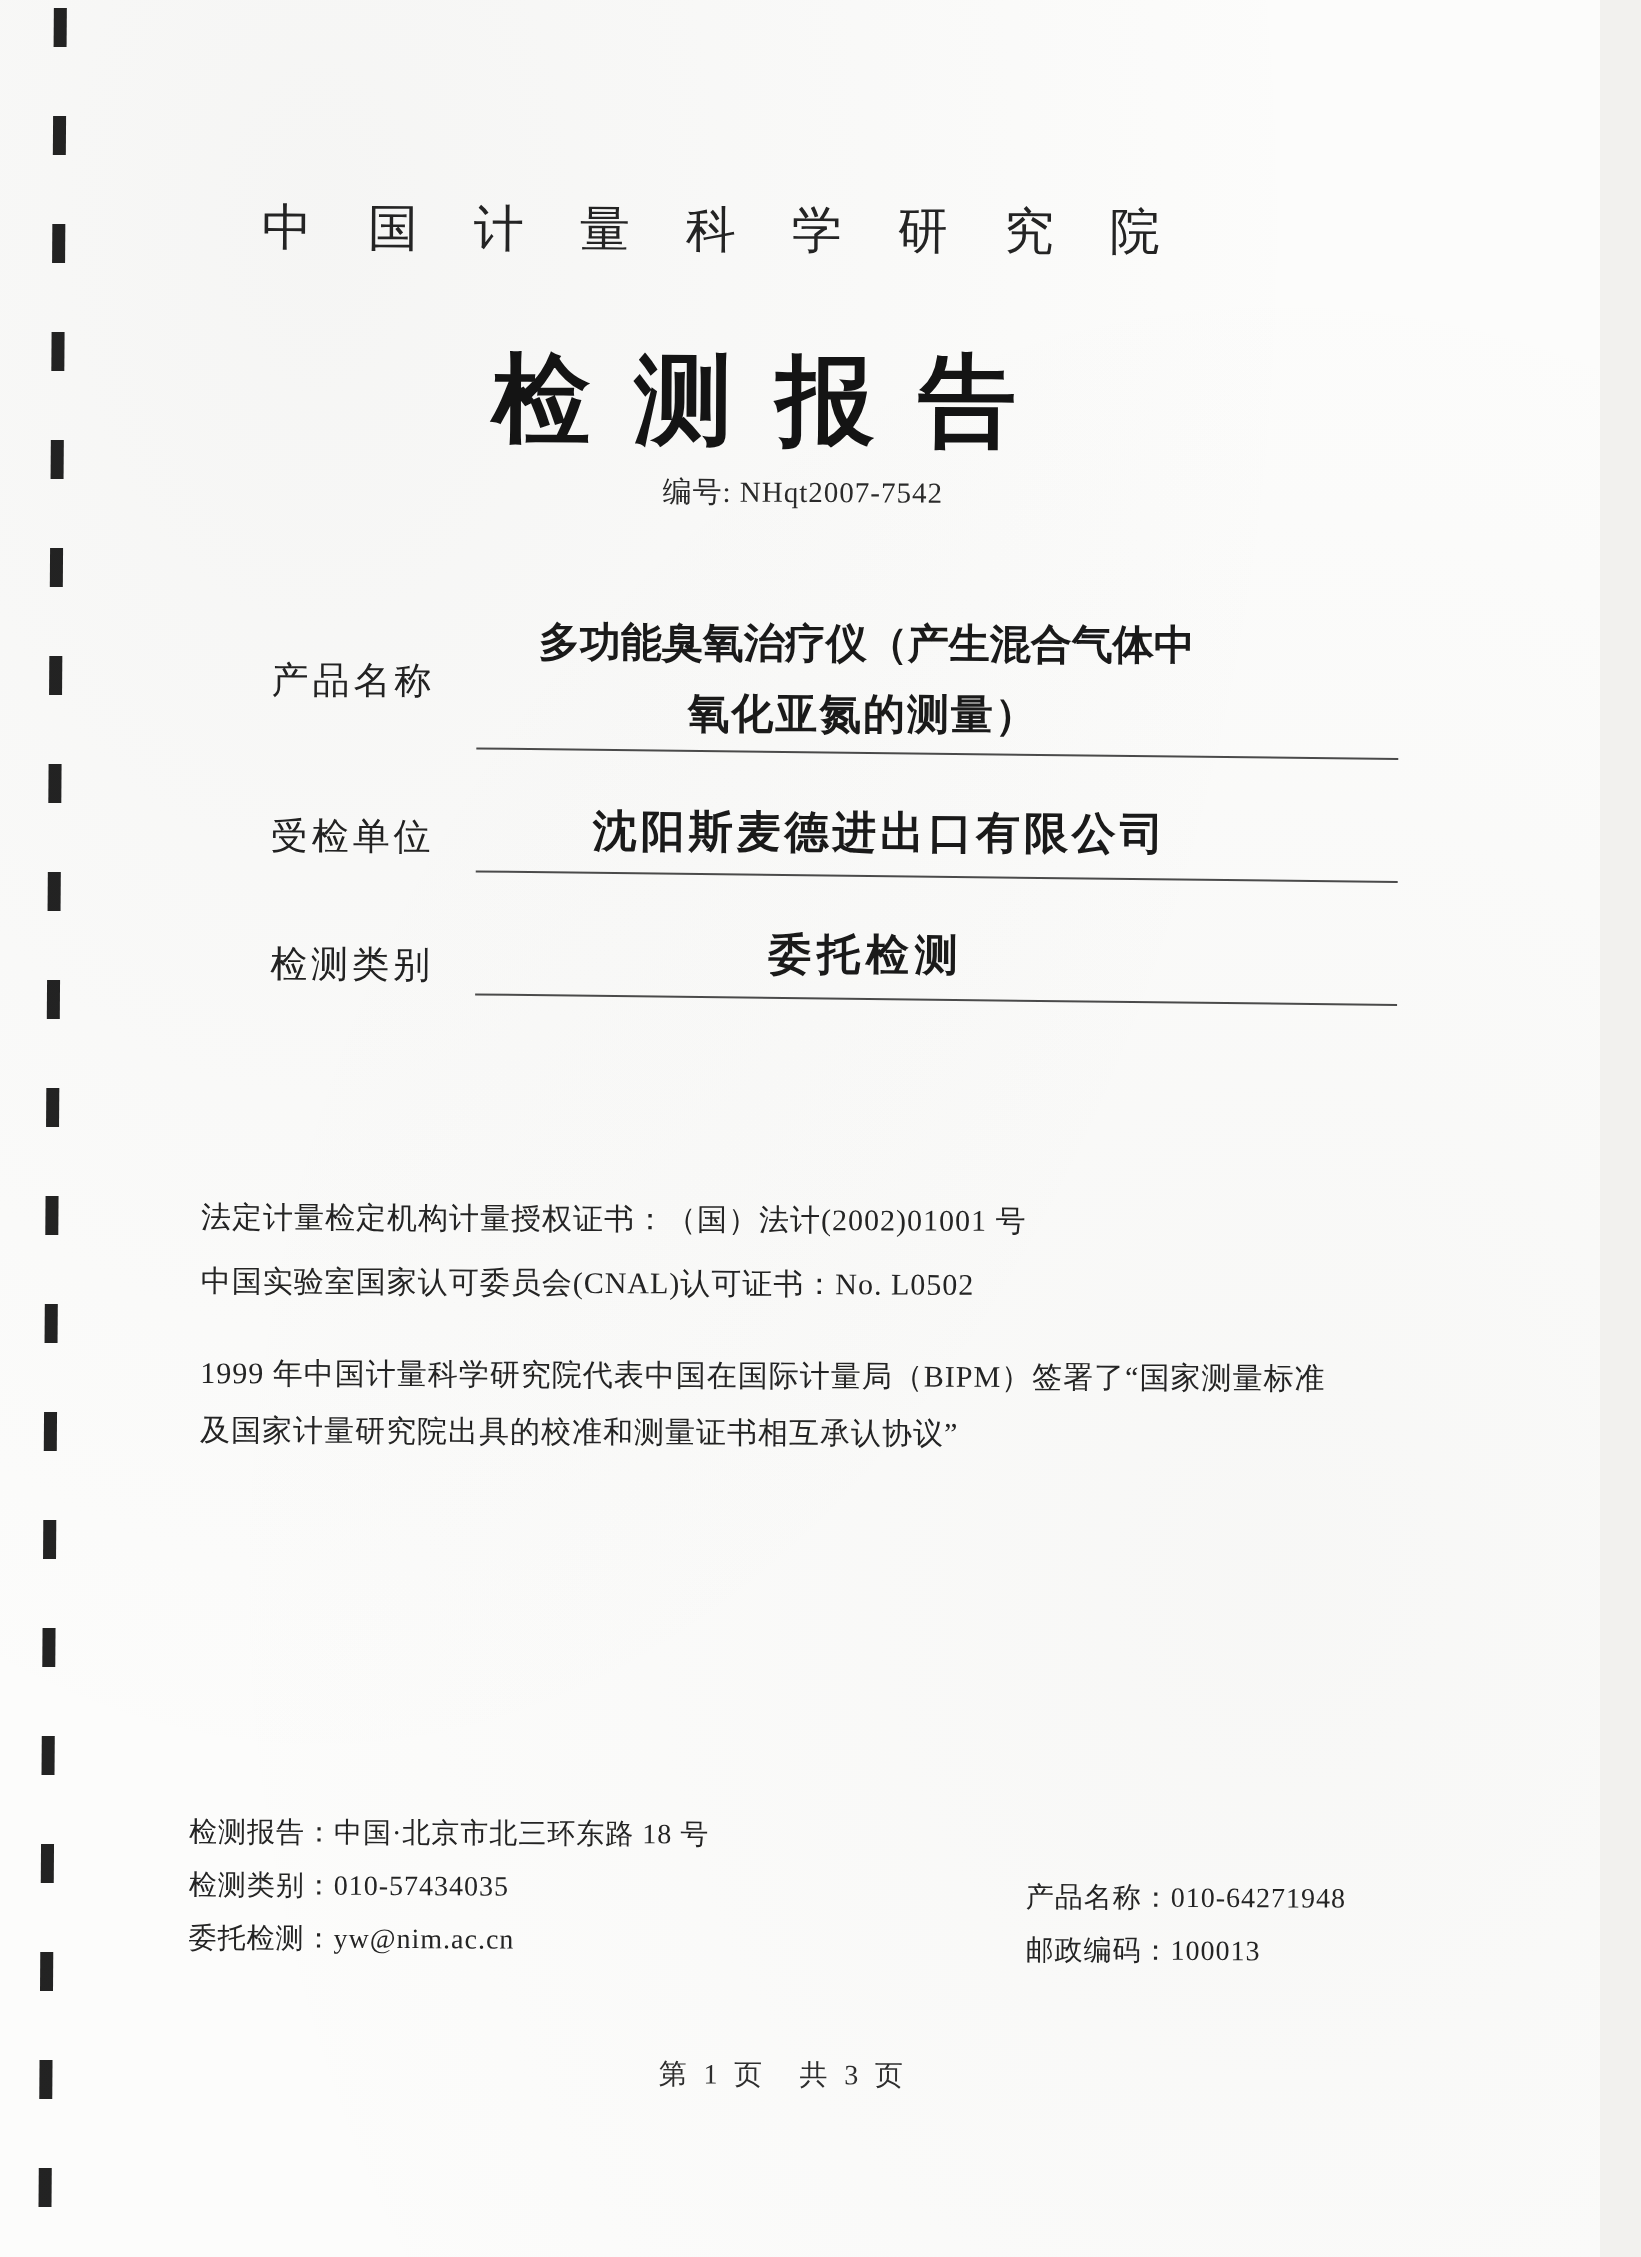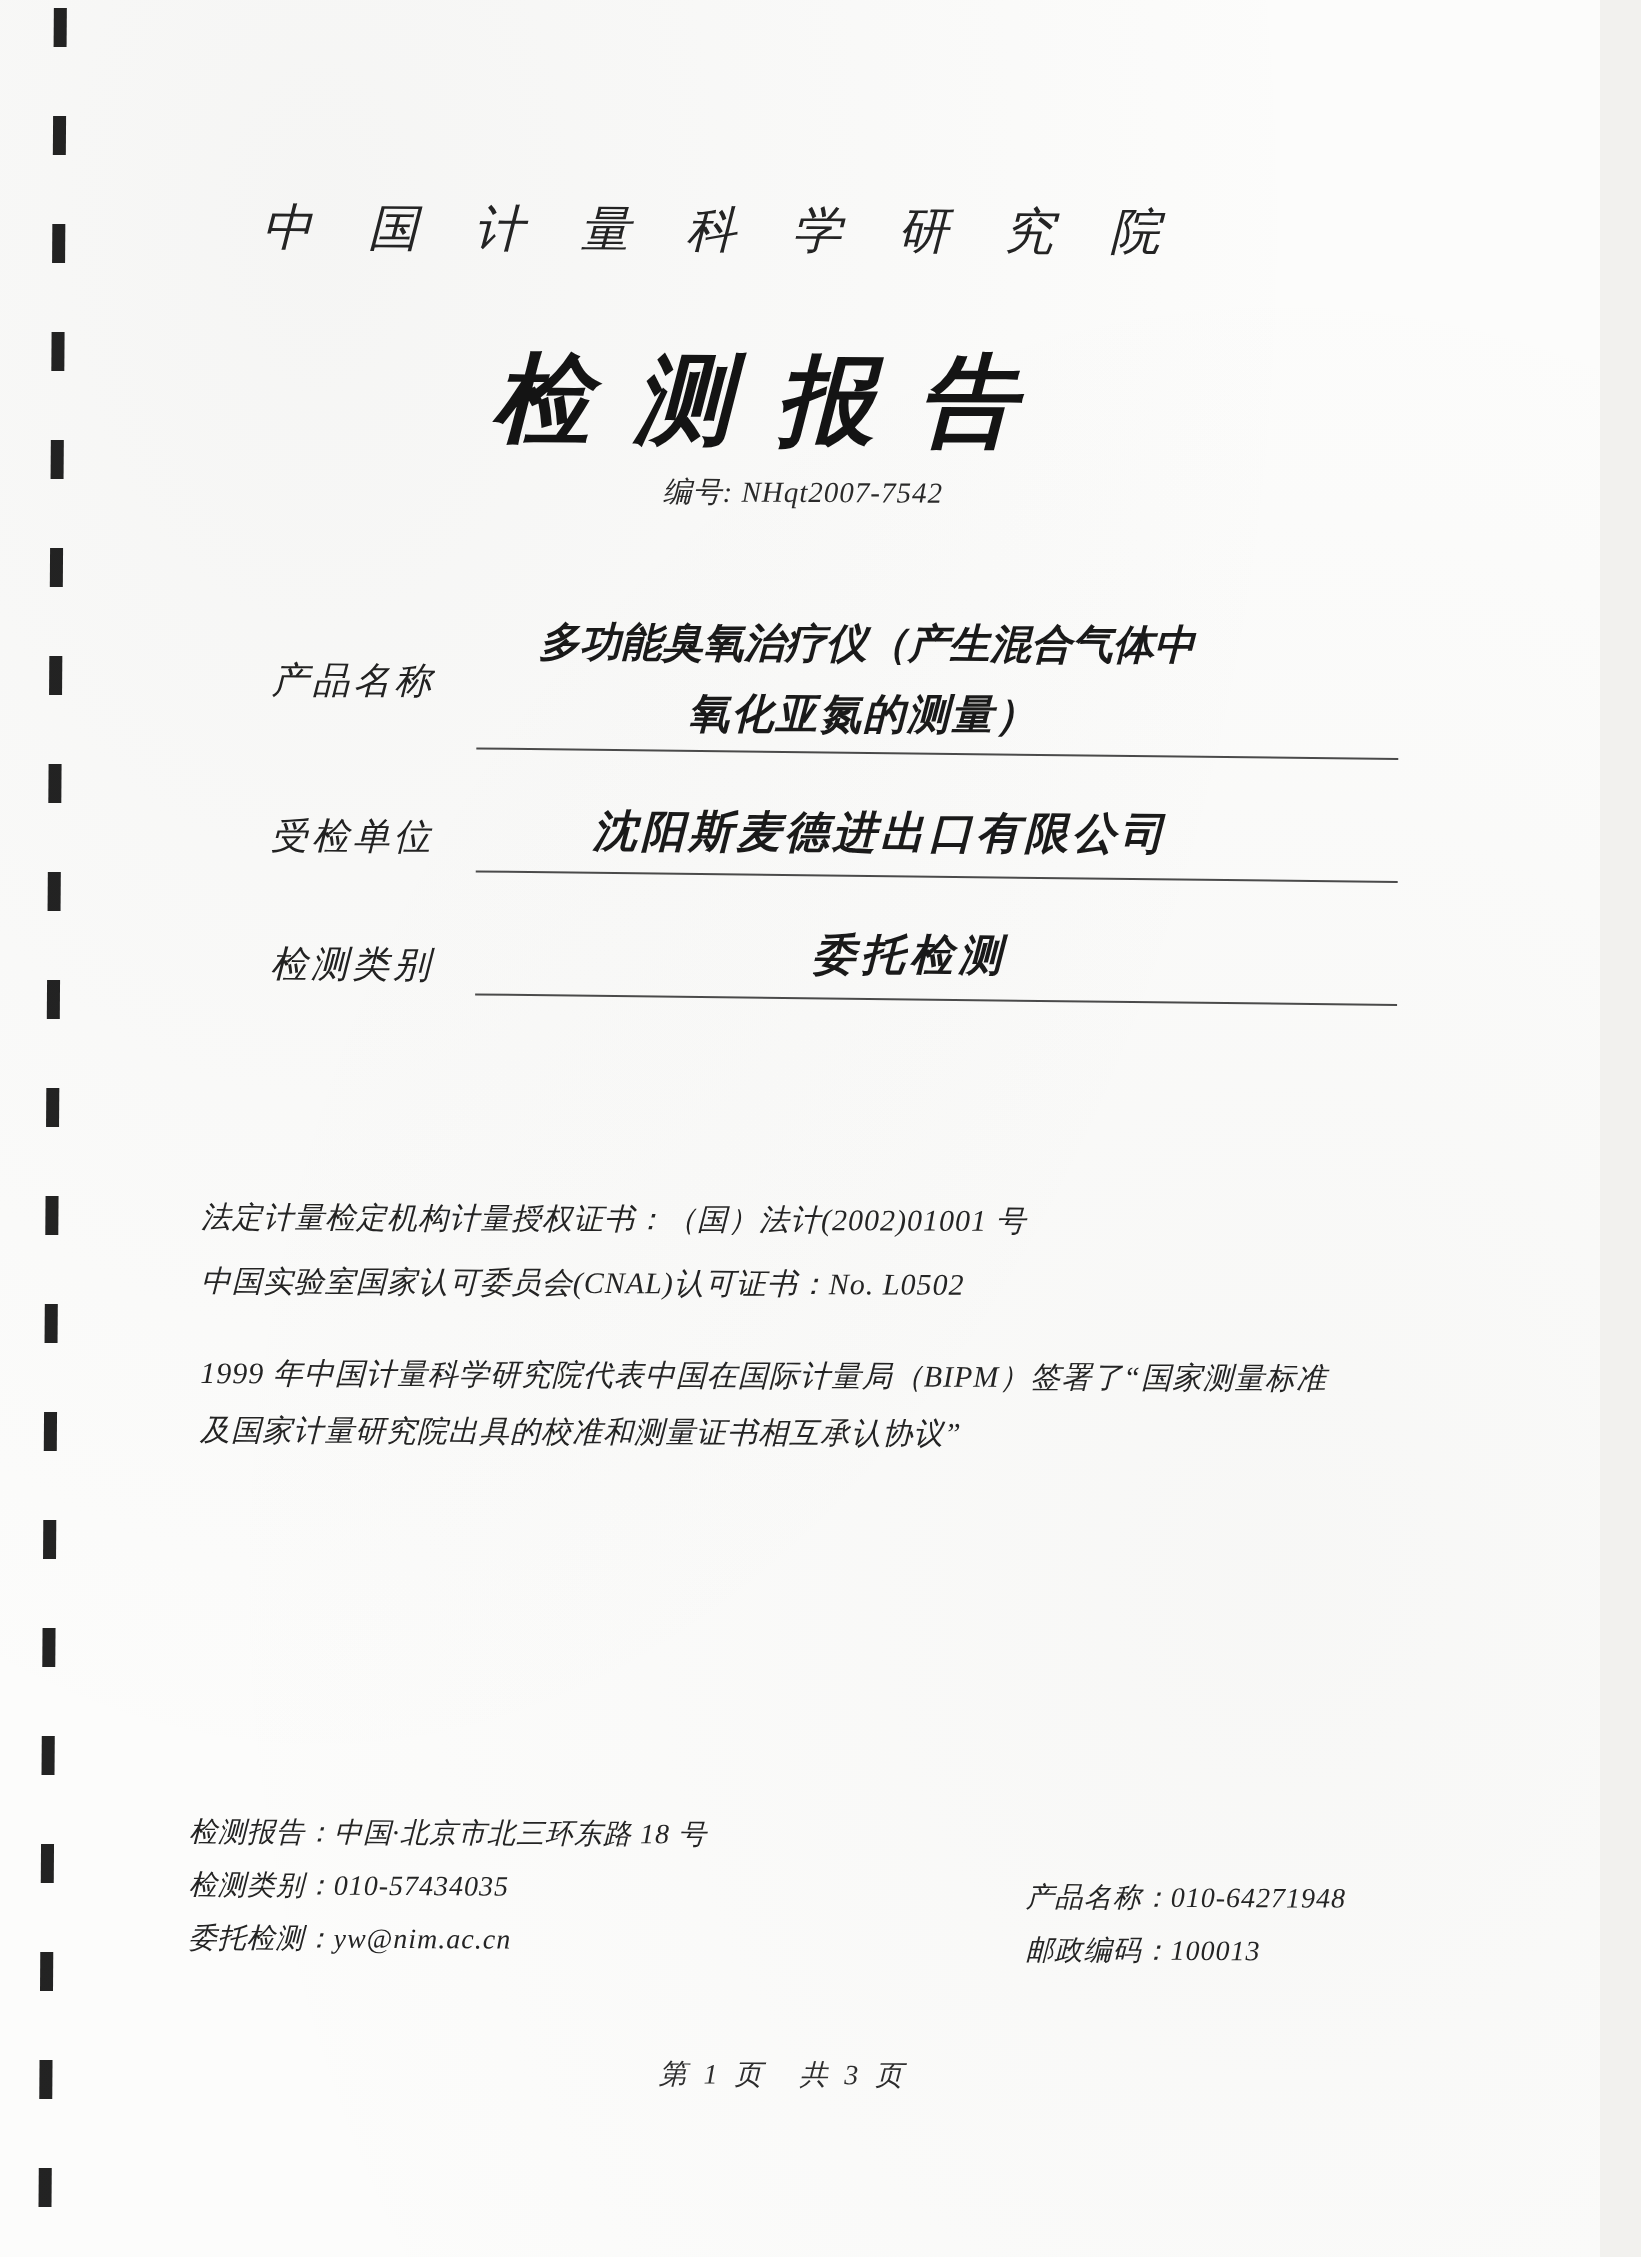--- a/index.html
+++ b/index.html
@@ -5,21 +5,20 @@
   html,body { margin:0; padding:0; background:#f2f1ee; }
   .sheet {
     position:relative; width:1600px; height:2257px;
     background:
       radial-gradient(ellipse at 20% 10%, rgba(120,120,115,0.05), transparent 55%),
       radial-gradient(ellipse at 80% 70%, rgba(130,130,120,0.04), transparent 60%),
       #fcfcfb;
     overflow:hidden;
     font-family:"Liberation Serif","DejaVu Serif",serif;
     color:#1f1f1f;
-    font-style:italic;
   }
   .tilt { position:absolute; inset:0; transform:rotate(0.28deg); transform-origin:50% 0; }
   .abs { position:absolute; white-space:nowrap; }
 
   
   .binding-strip {
     position:absolute; left:46px; top:7.7px; width:12.6px; height:2250px;
     background:repeating-linear-gradient(to bottom,
       #101010 0px, #101010 39px, transparent 39px, transparent 108px);
     transform:rotate(0.4deg); transform-origin:50% 50%;
@@ -58,21 +57,21 @@
     <div class="abs field-label" style="left:275px; top:658px;">产品名称</div>
     <div class="abs field-value" style="left:542px; top:616px; font-size:41px; letter-spacing:0px;">多功能臭氧治疗仪（产生混合气体中</div>
     <div class="abs field-value" style="left:691px; top:686px; font-size:42px; letter-spacing:1.9px;">氧化亚氮的测量）</div>
     <div class="underline" style="left:480px; top:749px; width:922px;"></div>
 
     <div class="abs field-label" style="left:275px; top:814px;">受检单位</div>
     <div class="abs field-value" style="left:597px; top:803px; font-size:44px; letter-spacing:3.9px;">沈阳斯麦德进出口有限公司</div>
     <div class="underline" style="left:480px; top:872px; width:922px;"></div>
 
     <div class="abs field-label" style="left:275px; top:942px;">检测类别</div>
-    <div class="abs field-value" style="left:817px; top:926px; font-size:43px; letter-spacing:5.8px;">委托检测</div>
+    <div class="abs field-value" style="left:773px; top:926px; font-size:43px; letter-spacing:5.8px;">委托检测</div>
     <div class="underline" style="left:480px; top:995px; width:922px;"></div>
 
     <div class="abs para" style="left:207px; top:1200px;">法定计量检定机构计量授权证书：（国）法计(2002)01001 号</div>
     <div class="abs para" style="left:207px; top:1264px;">中国实验室国家认可委员会(CNAL)认可证书：No. L0502</div>
     <div class="abs para" style="left:207px; top:1356px;">1999 年中国计量科学研究院代表中国在国际计量局（BIPM）签署了“国家测量标准</div>
     <div class="abs para" style="left:207px; top:1413px;">及国家计量研究院出具的校准和测量证书相互承认协议”</div>
 
     <div class="abs contact" style="left:198px; top:1816px;">
       <span>检测报告：</span><span>中国·北京市北三环东路 18 号</span>
     </div>

